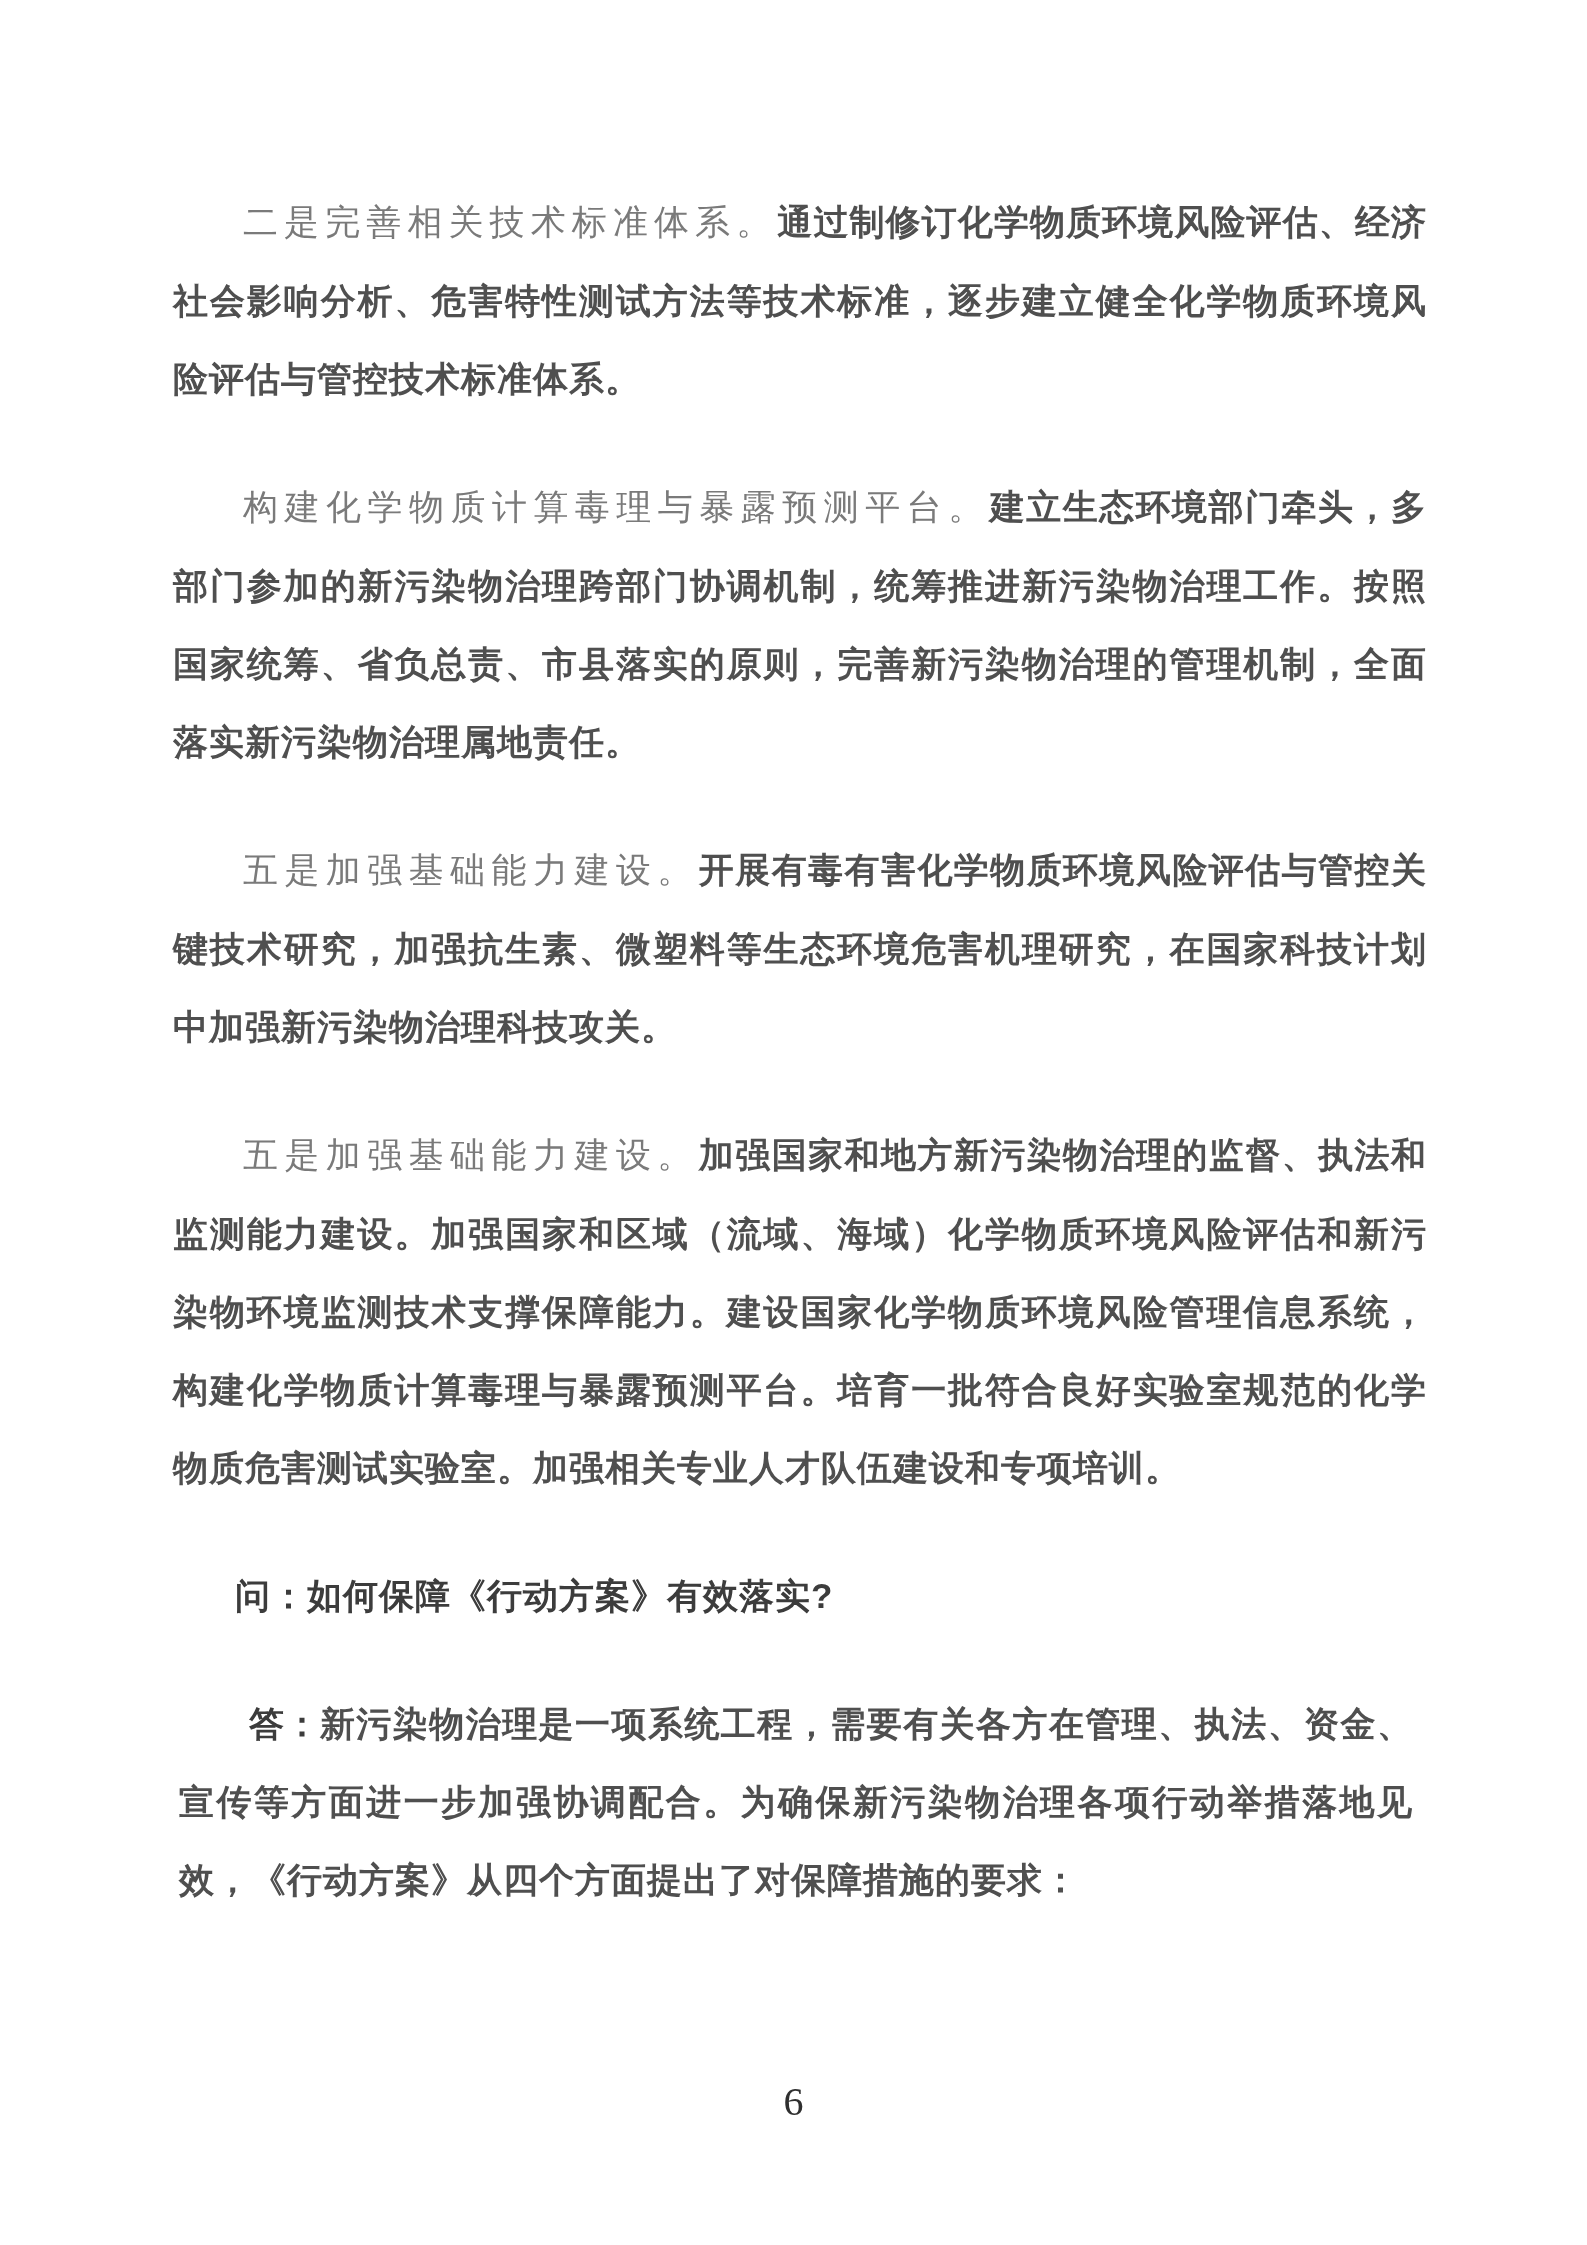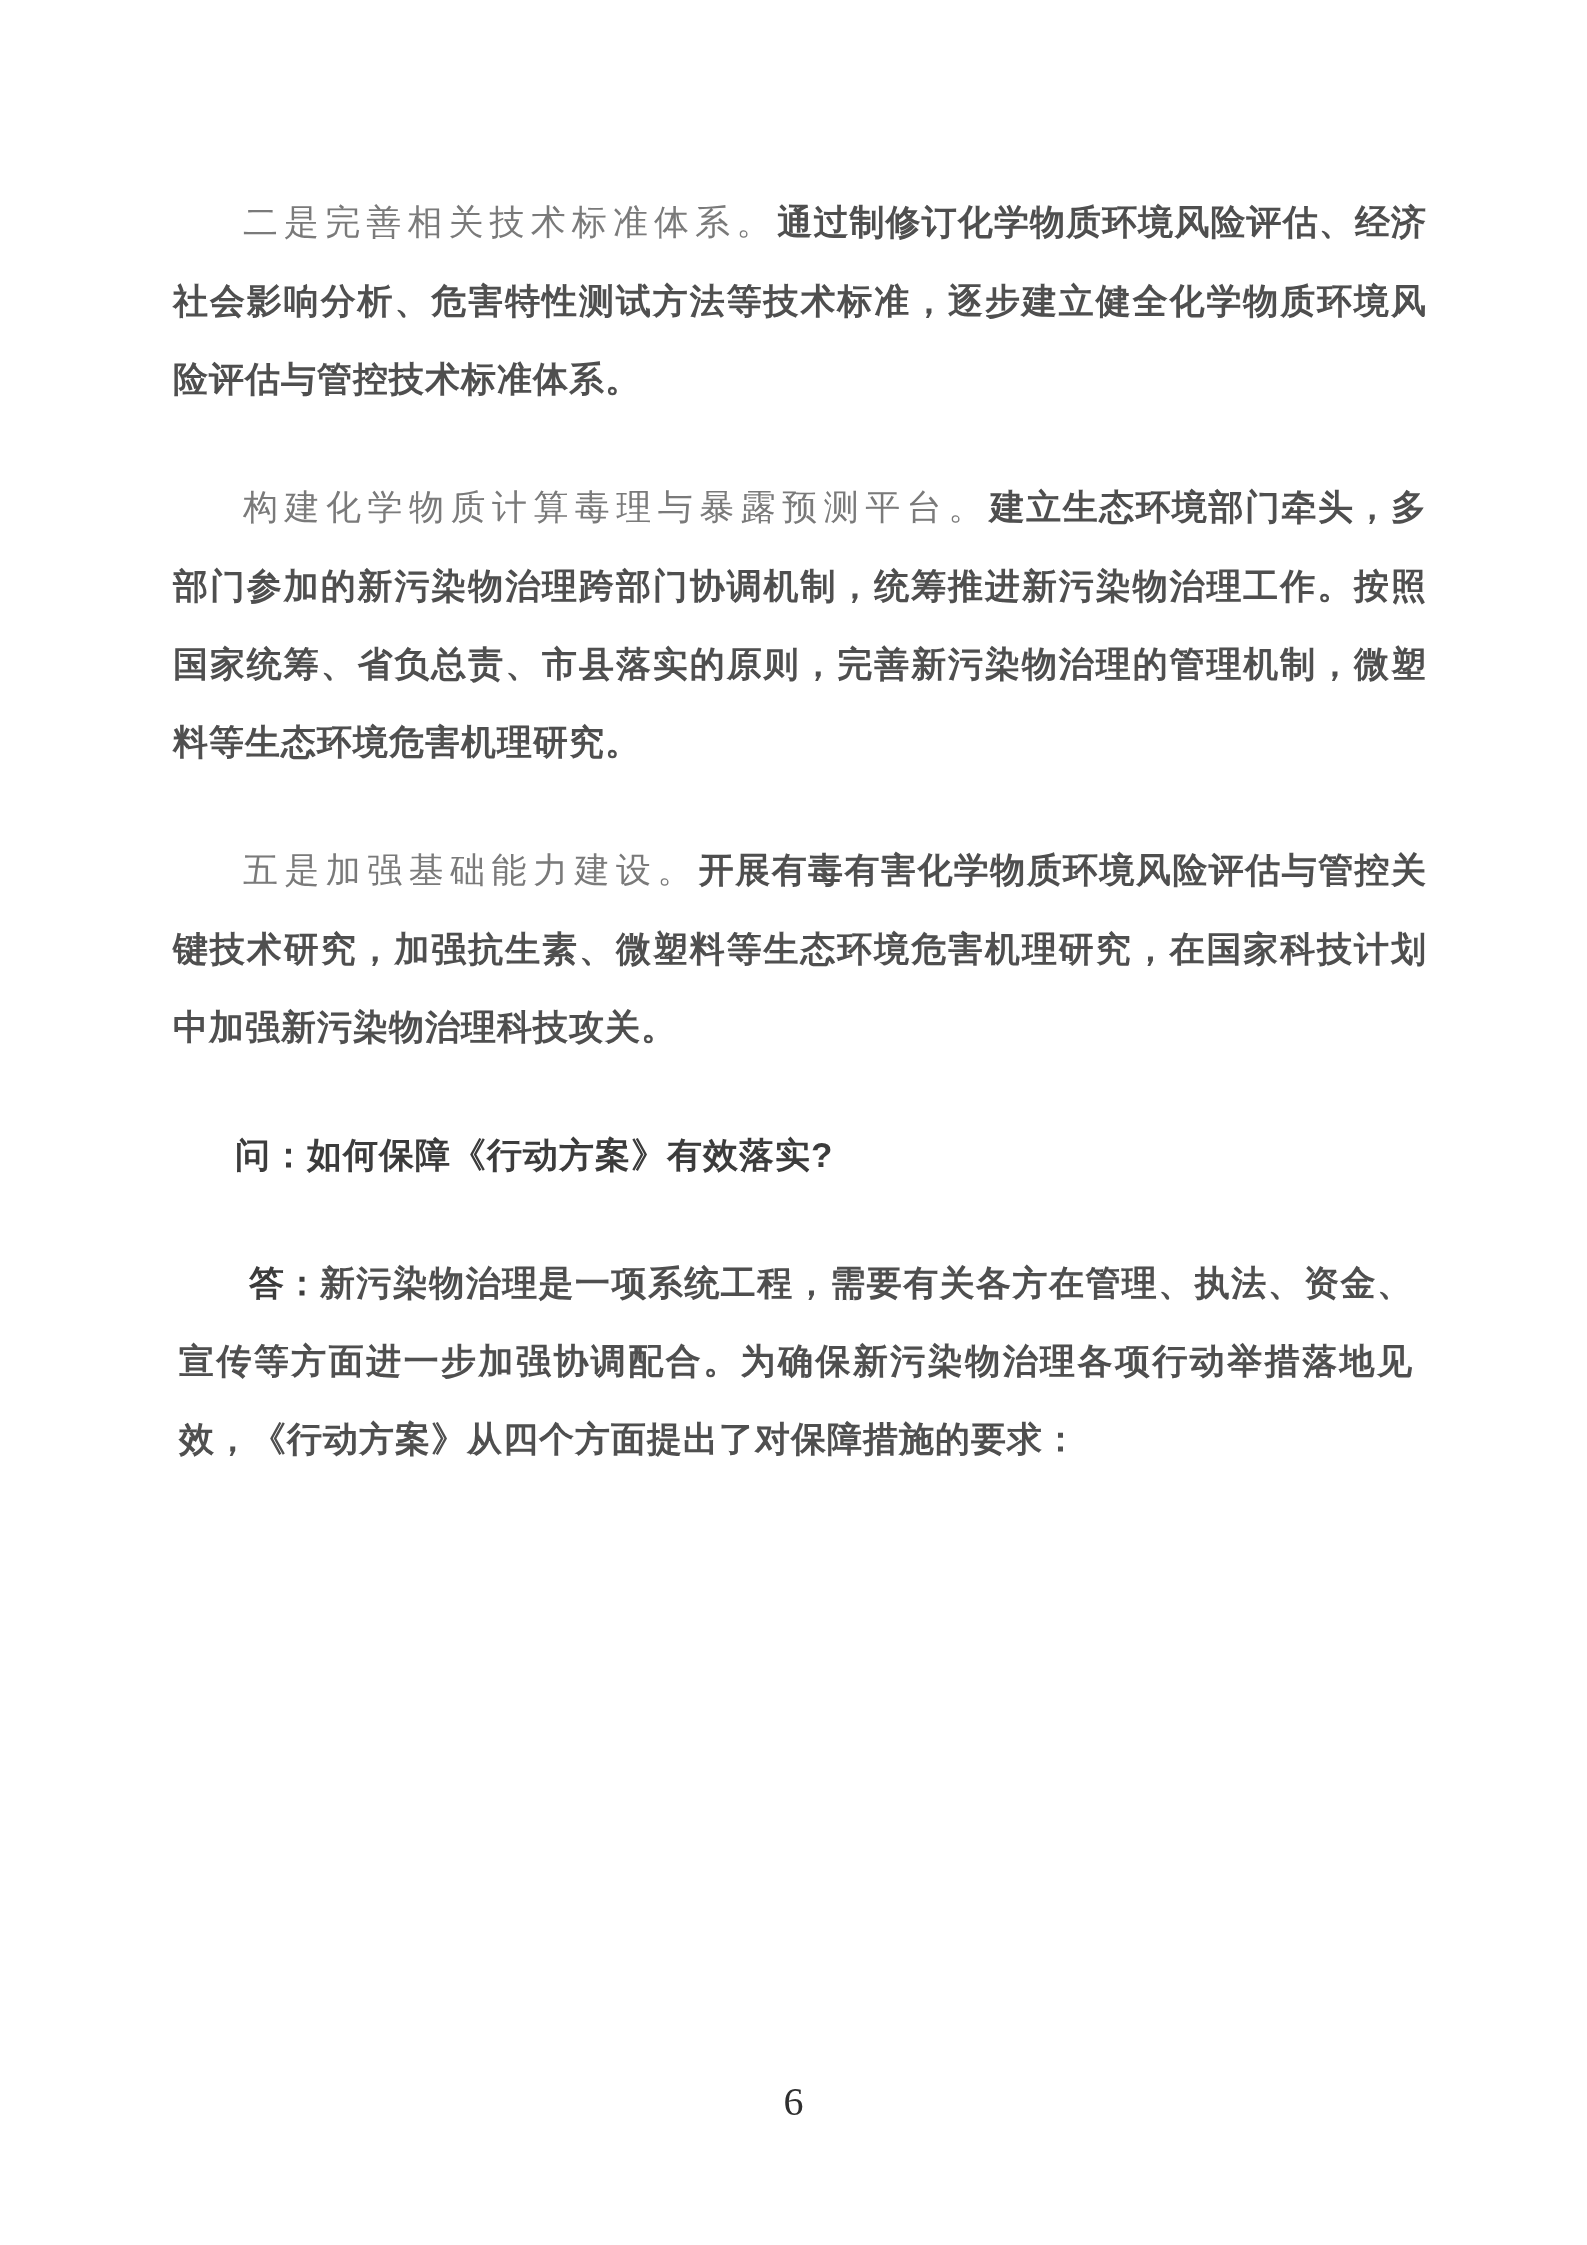--- a/index.html
+++ b/index.html
@@ -85,27 +85,30 @@
 </head>
 <body>
 
 <div class="page">
 
   <p class="para">
     <span class="lead">二是完善相关技术标准体系。</span><span class="body-text">通过制修订化学物质环境风险评估、经济社会影响分析、危害特性测试方法等技术标准，逐步建立健全化学物质环境风险评估与管控技术标准体系。</span>
   </p>
 
   <p class="para">
-    <span class="lead">构建化学物质计算毒理与暴露预测平台。</span><span class="body-text">建立生态环境部门牵头，多部门参加的新污染物治理跨部门协调机制，统筹推进新污染物治理工作。按照国家统筹、省负总责、市县落实的原则，完善新污染物治理的管理机制，微塑料等生态环境危害机理研究。</span>
+    <span class="lead">构建化学物质计算毒理与暴露预测平台。</span><span class="body-text">建立生态环境部门牵头，多部门参加的新污染物治理跨部门协调机制，统筹推进新污染物治理工作。按照国家统筹、省负总责、市县落实的原则，完善新污染物治理的管理机制，全面落实新污染物治理属地责任。</span>
   </p>
 
   <p class="para">
     <span class="lead">五是加强基础能力建设。</span><span class="body-text">开展有毒有害化学物质环境风险评估与管控关键技术研究，加强抗生素、微塑料等生态环境危害机理研究，在国家科技计划中加强新污染物治理科技攻关。</span>
   </p>
 
+  <p class="para">
+    <span class="lead">五是加强基础能力建设。</span><span class="body-text">加强国家和地方新污染物治理的监督、执法和监测能力建设。加强国家和区域（流域、海域）化学物质环境风险评估和新污染物环境监测技术支撑保障能力。建设国家化学物质环境风险管理信息系统，构建化学物质计算毒理与暴露预测平台。培育一批符合良好实验室规范的化学物质危害测试实验室。加强相关专业人才队伍建设和专项培训。</span>
+  </p>
 
   <p class="question">问：如何保障《行动方案》有效落实?</p>
 
   <p class="answer">
     <span class="answer-label">答：</span><span class="answer-body">新污染物治理是一项系统工程，需要有关各方在管理、执法、资金、宣传等方面进一步加强协调配合。为确保新污染物治理各项行动举措落地见效，《行动方案》从四个方面提出了对保障措施的要求：</span>
   </p>
 
   <div class="page-number">6</div>
 
 </div>

